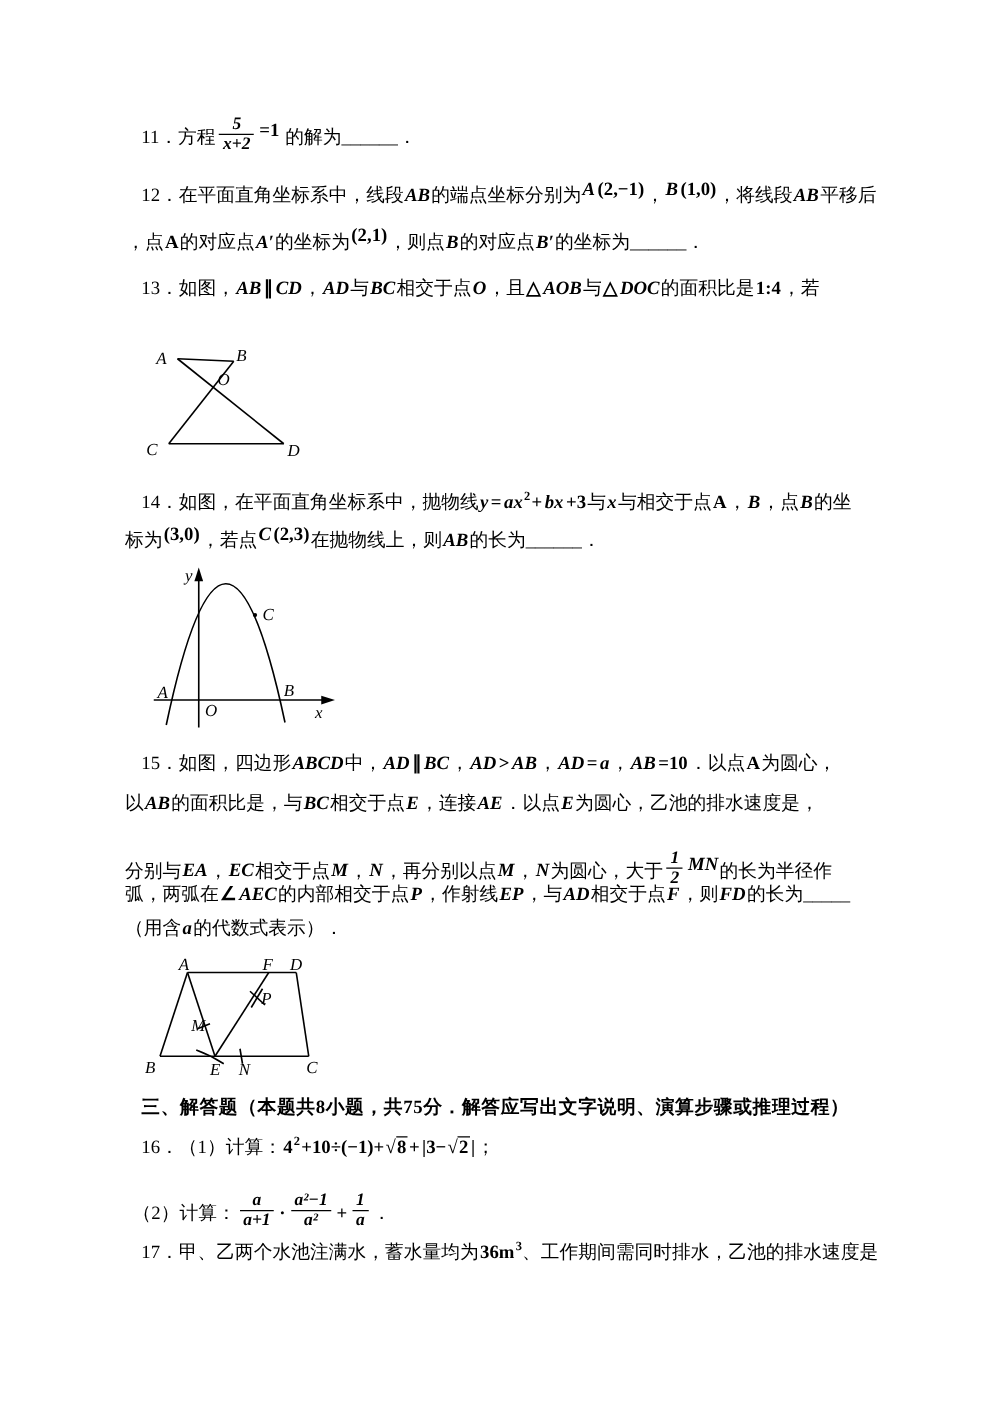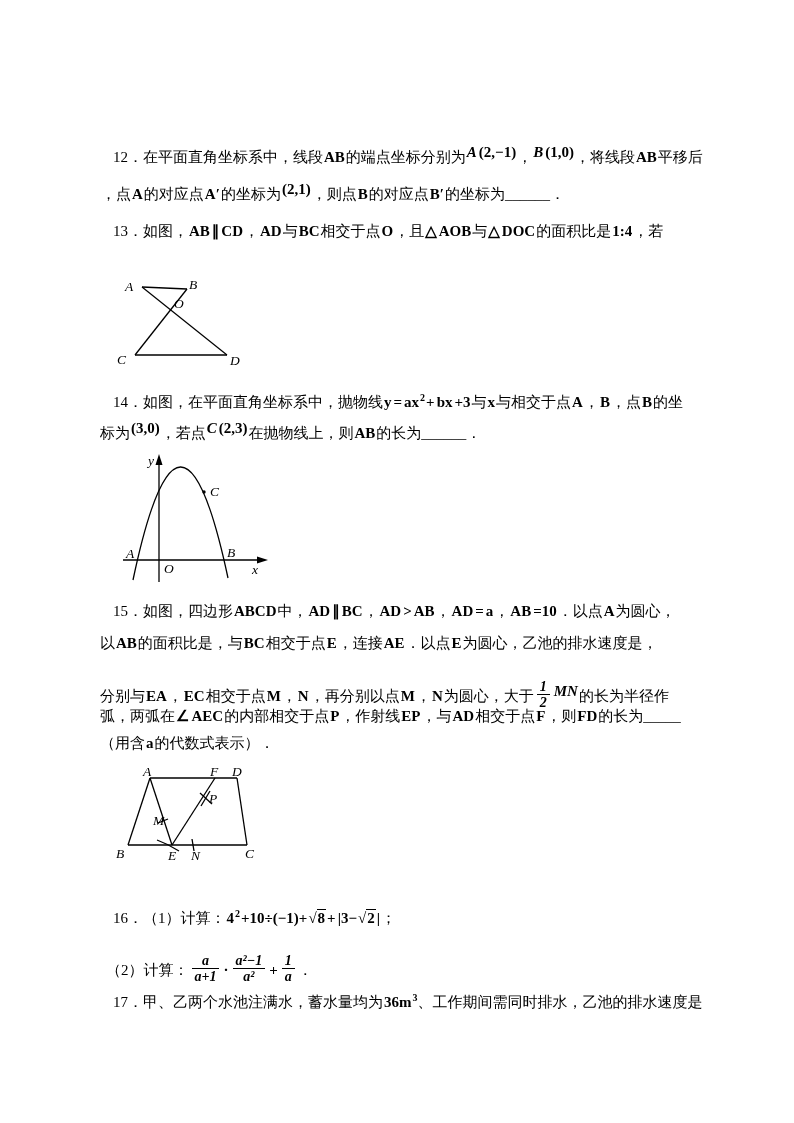--- a/index.html
+++ b/index.html
@@ -6,21 +6,21 @@
   .page{
     position:relative;width:794px;height:1123px;background:#ffffff;
     overflow:hidden;color:#000;
     font-family:"Liberation Serif","DejaVu Serif",serif;
     font-size:15px;
   }
   .line{position:absolute;white-space:nowrap;line-height:21px;}
   
   .run-cn{font-family:"Liberation Serif","DejaVu Serif",serif;}
   .run-cnb{font-weight:bold;letter-spacing:0.5px;}
-  .run-m{font-family:"Liberation Serif",serif;font-weight:bold;margin:0 1px;}
+  .run-m{font-family:"Liberation Serif",serif;font-weight:bold;font-style:italic;margin:0 1px;}
   .run-b{font-family:"Liberation Serif",serif;font-weight:bold;margin:0 1px;}
   .run-mraise{font-family:"Liberation Serif",serif;font-weight:bold;font-style:italic;position:relative;top:-5px;margin:0 1px;}
   .run-braise{font-family:"Liberation Serif",serif;font-weight:bold;position:relative;top:-5px;margin:0 1px;}
   .run-bsup{font-family:"Liberation Serif",serif;font-weight:bold;font-size:10px;position:relative;top:-6px;}
   .frac{
     display:inline-block;vertical-align:middle;text-align:center;
     font-family:"Liberation Serif",serif;font-weight:bold;font-style:italic;
     font-size:14px;line-height:1.1;margin:0 3px;transform:translateY(-3px);
   }
   .frac .num{display:block;padding:0 3px;}
@@ -35,20 +35,21 @@
   .fig text{
     font-family:"Liberation Serif",serif;font-style:italic;
     font-size:13.5px;fill:#000;stroke:none;
   }
 </style>
 </head>
 <body>
 
 <div class="page">
 
+  <div class="line" id="q11" style="top:95px;left:113px;"><span class="run-cn">11．方程</span><span class="frac"><span class="num">5</span><span class="den">x+2</span></span><span class="run-braise">=1</span><span class="run-cn"> 的解为______．</span></div>
 
   <div class="line" style="top:147px;left:113px;"><span class="run-cn">12．在平面直角坐标系中，线段</span><span class="run-m">AB</span><span class="run-cn">的端点坐标分别为</span><span class="run-mraise">A</span><span class="run-braise">(2,−1)</span><span class="run-cn">，</span><span class="run-mraise">B</span><span class="run-braise">(1,0)</span><span class="run-cn">，将线段</span><span class="run-m">AB</span><span class="run-cn">平移后</span></div>
   <div class="line" style="top:184px;left:101px;"><span class="run-cn">，点</span><span class="run-b">A</span><span class="run-cn">的对应点</span><span class="run-m">A′</span><span class="run-cn">的坐标为</span><span class="run-braise">(2,1)</span><span class="run-cn">，则点</span><span class="run-m">B</span><span class="run-cn">的对应点</span><span class="run-m">B′</span><span class="run-cn">的坐标为______．</span></div>
 
   <div class="line" style="top:221px;left:113px;"><span class="run-cn">13．如图，</span><span class="run-m">AB</span><span class="run-b">∥</span><span class="run-m">CD</span><span class="run-cn">，</span><span class="run-m">AD</span><span class="run-cn">与</span><span class="run-m">BC</span><span class="run-cn">相交于点</span><span class="run-m">O</span><span class="run-cn">，且</span><span class="run-b">△</span><span class="run-m">AOB</span><span class="run-cn">与</span><span class="run-b">△</span><span class="run-m">DOC</span><span class="run-cn">的面积比是</span><span class="run-b">1:4</span><span class="run-cn">，若</span></div>
 
   <svg class="fig" style="left:115px;top:276px;" width="140" height="95" viewBox="0 0 140 95">
     <line x1="27" y1="11" x2="72" y2="13"></line>
     <line x1="27" y1="11" x2="112" y2="79"></line>
     <line x1="72" y1="13" x2="20" y2="79"></line>
@@ -100,19 +101,20 @@
     <text x="95" y="12">F</text>
     <text x="117" y="12">D</text>
     <text x="1" y="94">B</text>
     <text x="53" y="96">E</text>
     <text x="76" y="96">N</text>
     <text x="130" y="94">C</text>
     <text x="38" y="61">M</text>
     <text x="94" y="39">P</text>
   </svg>
 
+  <div class="line" style="top:876px;left:113px;"><span class="run-cnb">三、解答题（本题共8小题，共75分．解答应写出文字说明、演算步骤或推理过程）</span></div>
 
   <div class="line" style="top:908px;left:113px;"><span class="run-cn">16．（1）计算：</span><span class="run-b">4</span><span class="run-bsup">2</span><span class="run-b">+10÷(−1)+</span><span class="run-sqrt"><span class="radical">√</span><span class="radicand">8</span></span><span class="run-b">+</span><span class="run-b">|3−</span><span class="run-sqrt"><span class="radical">√</span><span class="radicand">2</span></span><span class="run-b">|</span><span class="run-cn">；</span></div>
   <div class="line" style="top:956px;left:106px;"><span class="run-cn">（2）计算：</span><span class="frac"><span class="num">a</span><span class="den">a+1</span></span><span class="run-b">·</span><span class="frac"><span class="num">a²−1</span><span class="den">a²</span></span><span class="run-b">+</span><span class="frac"><span class="num">1</span><span class="den">a</span></span><span class="run-cn">．</span></div>
 
   <div class="line" style="top:992px;left:113px;"><span class="run-cn">17．甲、乙两个水池注满水，蓄水量均为</span><span class="run-b">36m</span><span class="run-bsup">3</span><span class="run-cn">、工作期间需同时排水，乙池的排水速度是</span></div>
 
 </div>
 
 </body></html>

